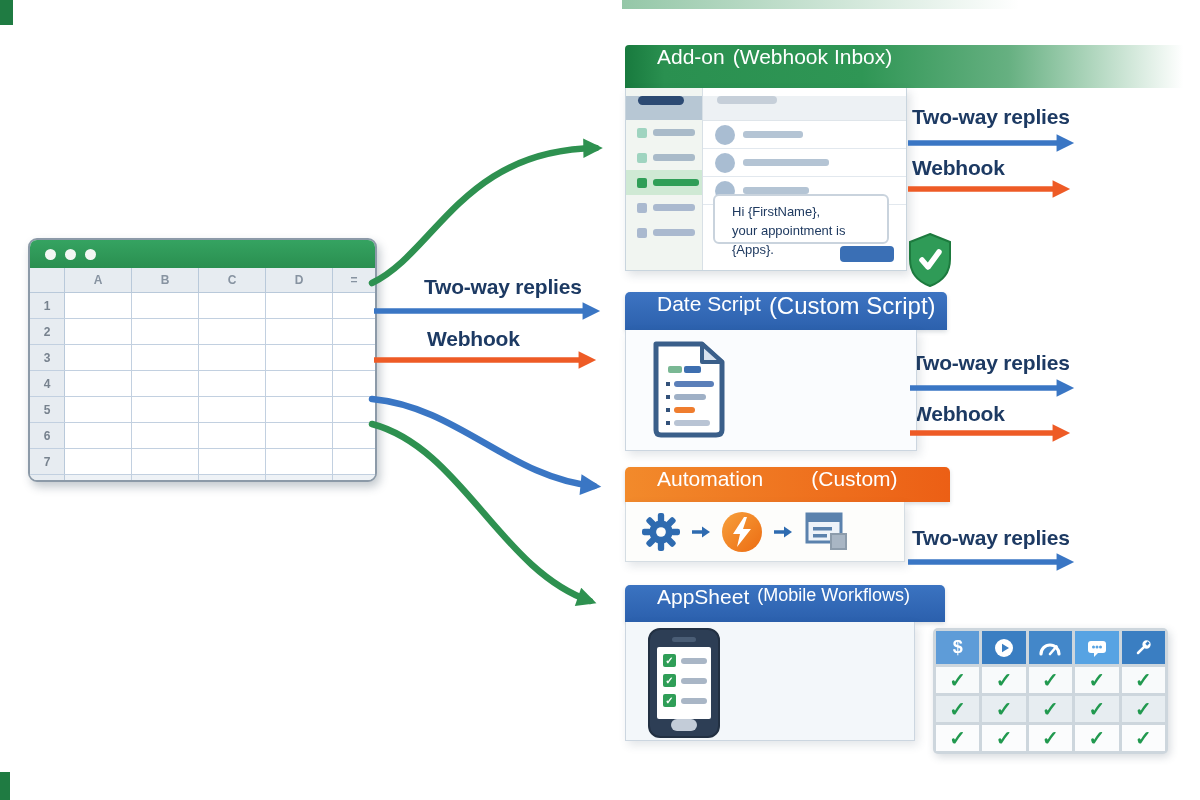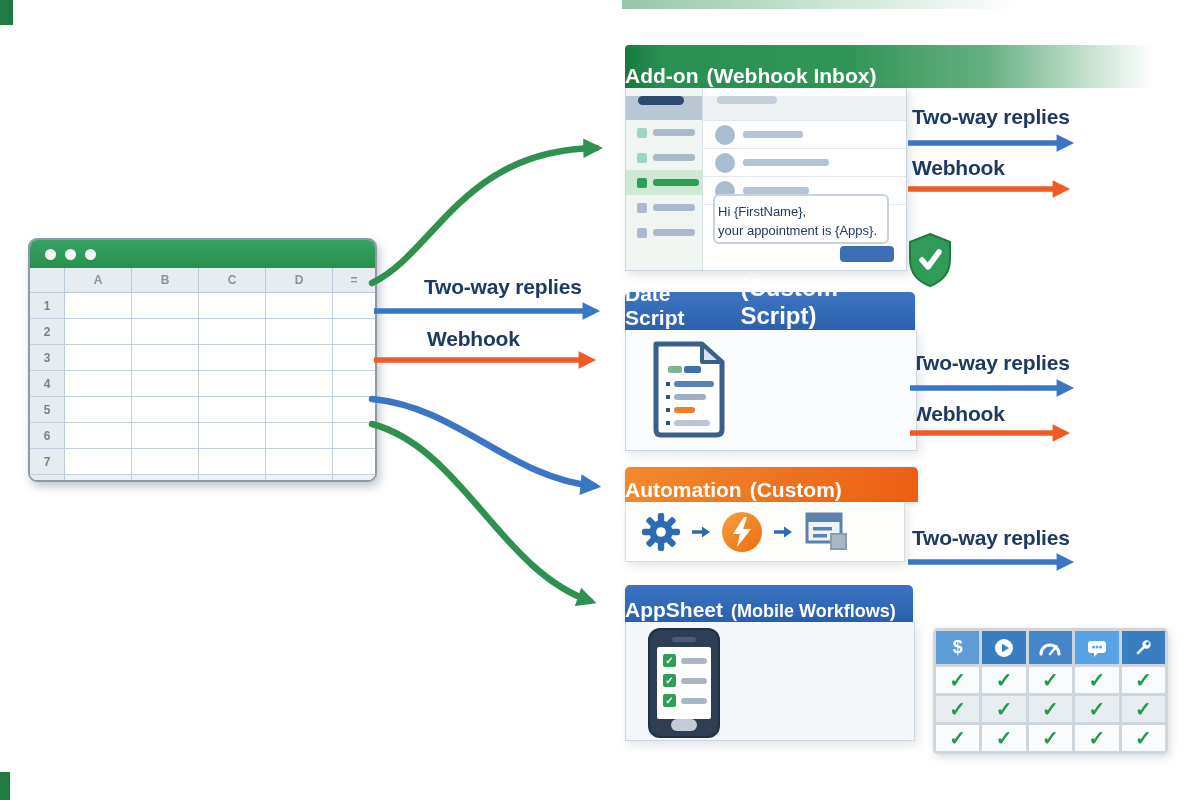--- a/index.html
+++ b/index.html
@@ -30,28 +30,28 @@
   .sheet-row .cell{width:66px;border-right:1px solid #c2d0e0;background:#fff;}
   .sheet-row .cell:last-child{flex:1;border-right:none;}
   .sheet-row.partial{height:13px;border-bottom:none;}
   .sheet-row.partial .cell{background:#eef2f6;}
   .sheet-row.partial .gut{color:transparent;}
 
   
   .lbl{position:absolute;font-weight:bold;font-size:21px;color:#1d3a63;letter-spacing:-.2px;white-space:nowrap;text-align:center;}
 
   
-  .phead{position:absolute;color:#fff;font-weight:bold;font-size:21px;display:flex;align-items:flex-end;
-         border-radius:5px 5px 0 0;box-shadow:0 2px 4px rgba(50,70,90,.18);}
+  .phead{position:absolute;color:#fff;font-weight:normal;font-size:21px;display:flex;align-items:flex-start;
+         padding-left:32px;border-radius:5px 5px 0 0;box-shadow:0 2px 4px rgba(50,70,90,.18);}
   .phead .sub{margin-left:8px;}
   .addon-head{left:625px;top:45px;width:532px;height:43px;border-radius:4px 0 0 0;box-shadow:none;
      background:linear-gradient(90deg,#187a3e 0%,#2a9050 7%,#2f9655 42%,#66b081 68%,rgba(255,255,255,0) 99%);}
   .script-head{left:625px;top:292px;width:290px;height:38px;background:linear-gradient(180deg,#3d74c2,#2c61ad);}
   .script-head .sub{font-size:24px;}
-  .auto-head{left:625px;top:467px;width:293px;height:35px;background:linear-gradient(90deg,#f28a2b,#ec5f15);}
+  .auto-head{left:625px;top:467px;width:293px;height:35px;background:linear-gradient(90deg,#f28a2b,#ec5f15);gap:40px;}
   .appsheet-head{left:625px;top:585px;width:288px;height:37px;background:linear-gradient(180deg,#3b73c1,#2b60ad);}
   .appsheet-head .sub{font-size:18px;}
 
   
   .addon-body{left:625px;top:88px;width:280px;height:182px;background:#fff;border:1px solid #c9d5de;
               border-top:none;box-shadow:3px 4px 9px rgba(50,70,90,.16);}
   .sb{position:absolute;left:0;top:0;width:76px;height:100%;background:#f1f5f1;border-right:1px solid #d8e0e6;}
   .sb-top{height:24px;background:#b7c7d4;}
   .sb-top .pill{width:46px;height:9px;background:#2c4a73;border-radius:5px;margin:8px 0 0 12px;}
   .sb-item{height:25px;display:flex;align-items:center;gap:6px;padding-left:11px;}
@@ -60,21 +60,21 @@
   .sb-item.t .sq{background:#9fd4c0;} .sb-item.t .bar{background:#a9bac9;}
   .sb-item.g{background:#cfe9d4;} .sb-item.g .sq{background:#2f9e57;} .sb-item.g .bar{background:#2f9e57;width:46px;}
   .sb-item.b .sq{background:#aab9cf;} .sb-item.b .bar{background:#aab9cf;}
   .mn{position:absolute;left:77px;top:0;right:0;height:100%;}
   .mn-top{height:24px;background:#edf1f4;border-bottom:1px solid #dfe5ea;}
   .mn-top .pill{width:60px;height:8px;background:#c6cfd9;border-radius:4px;margin:8px 0 0 14px;}
   .mn-row{height:27px;display:flex;align-items:center;gap:8px;padding-left:12px;border-bottom:1px solid #e2e8ee;background:#fff;}
   .mn-row .av{width:20px;height:20px;border-radius:50%;background:#a9bdd2;}
   .mn-row .bar{height:7px;border-radius:3px;background:#b4c4d4;}
   .msgbox{position:absolute;left:10px;top:106px;width:176px;height:50px;background:#fff;border:2px solid #c9d3dd;
-          border-radius:6px;padding:7px 3px;box-sizing:border-box;font-size:13px;line-height:1.45;color:#1f3a60;}
+          border-radius:6px;padding:7px 17px;box-sizing:border-box;font-size:13px;line-height:1.45;color:#1f3a60;}
   .sendbtn{position:absolute;right:12px;bottom:8px;width:54px;height:16px;background:#3a6fb5;border-radius:4px;}
 
   
   .script-body{left:625px;top:330px;width:290px;height:120px;background:#fafcfe;border:1px solid #ccd6e0;
                border-top:none;box-shadow:3px 4px 9px rgba(50,70,90,.14);}
   .docicon{position:absolute;left:18px;top:10px;}
 
   
   .auto-body{left:625px;top:502px;width:280px;height:60px;background:#fdfdfb;border:1px solid #d5dde3;border-top:none;
              box-shadow:3px 4px 9px rgba(50,70,90,.14);display:flex;align-items:center;gap:11px;padding-left:16px;box-sizing:border-box;}

